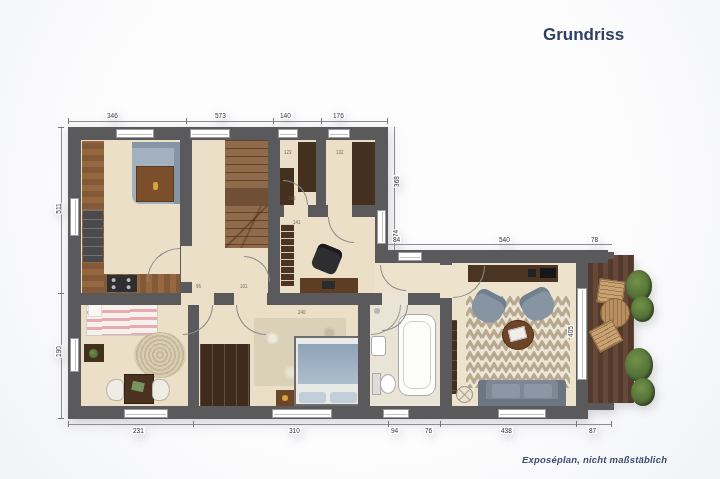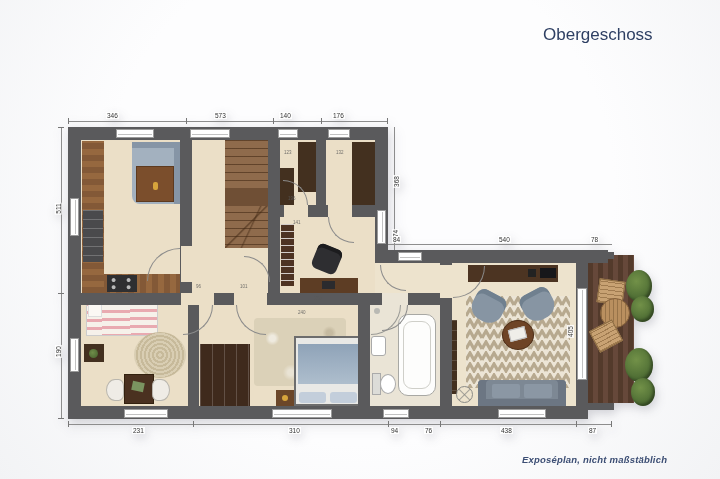--- a/index.html
+++ b/index.html
@@ -53,21 +53,21 @@
   .tick{position:absolute;width:1px;height:6px;background:#777;}
   .tickv{position:absolute;width:6px;height:1px;background:#777;}
   .dim{position:absolute;font-size:6.5px;color:#333;background:rgba(255,255,255,.85);padding:0 1px;line-height:7px;white-space:nowrap;}
   .dimv{transform:rotate(-90deg);transform-origin:center;}
   .idim{position:absolute;font-size:4.5px;color:#5a5a5a;line-height:5px;opacity:.85;white-space:nowrap;}
 </style>
 </head>
 <body>
 
 <div class="hdr">
-  <div class="t2">Obergeschoss</div>
+  <div class="t1">Grundriss</div>
 </div>
 
 <div class="stage">
 
   <div class="floor" style="left:81px;top:140px;width:294px;height:153px;"></div>
   <div class="floor" style="left:81px;top:305px;width:294px;height:101px;"></div>
   <div class="floor" style="left:375px;top:263px;width:201px;height:143px;background:#ede3cd;"></div>
   <div class="floor2" style="left:370px;top:305px;width:70px;height:101px;"></div>
   <div class="deck abs" style="left:588px;top:255px;width:46px;height:148px;"></div>
 

